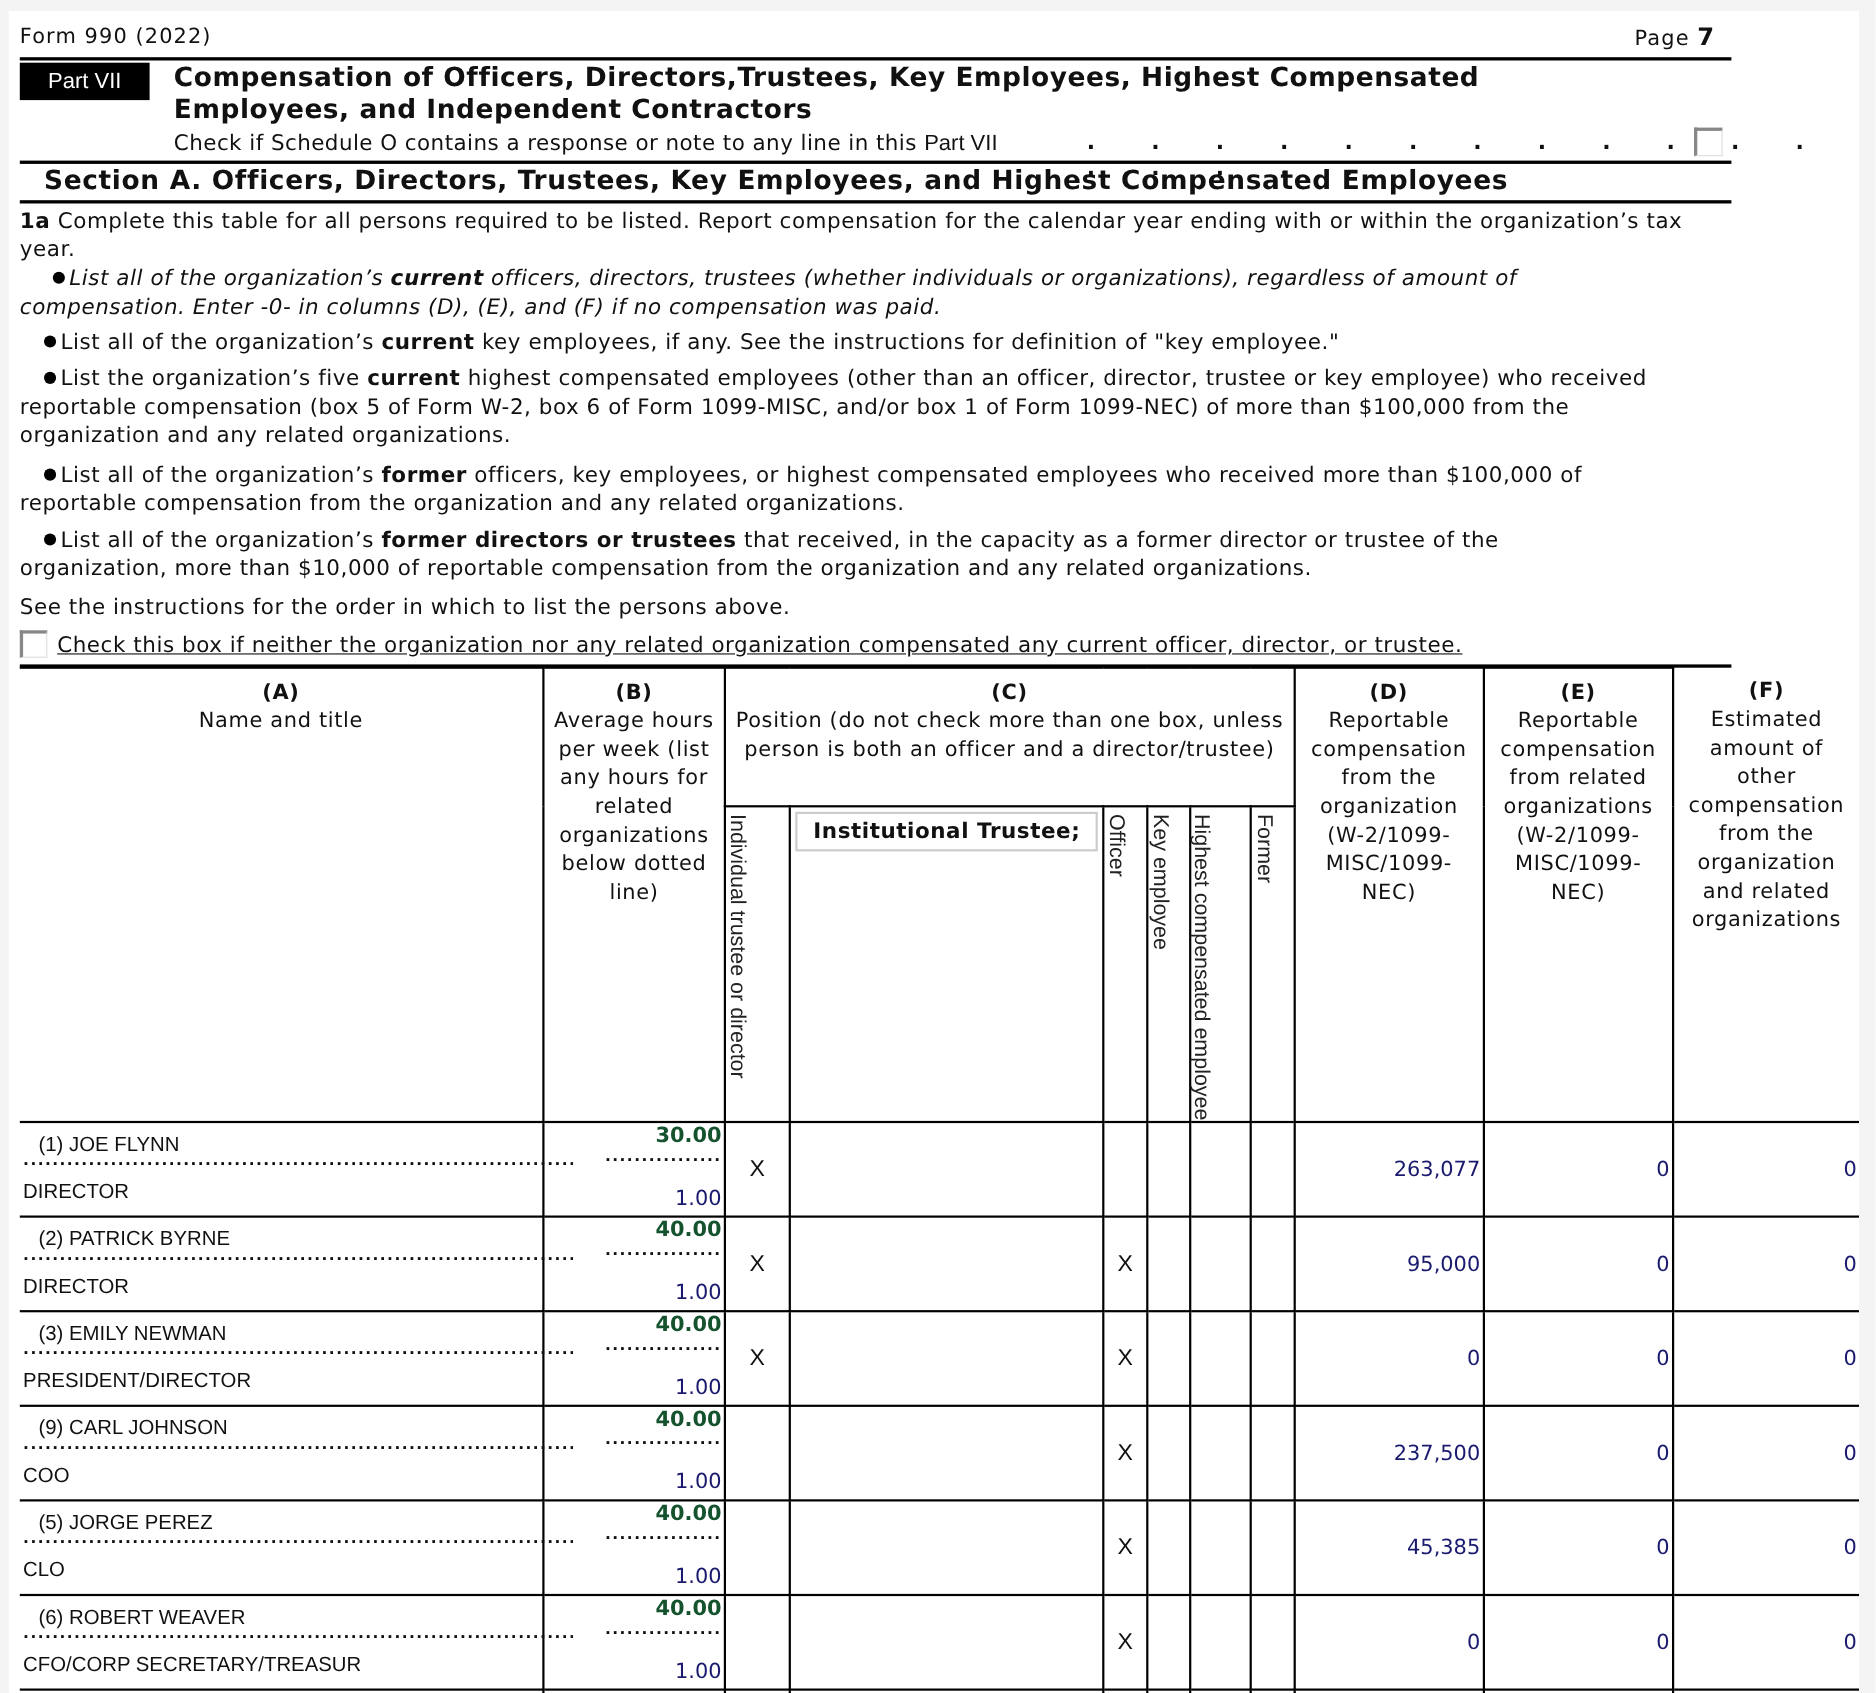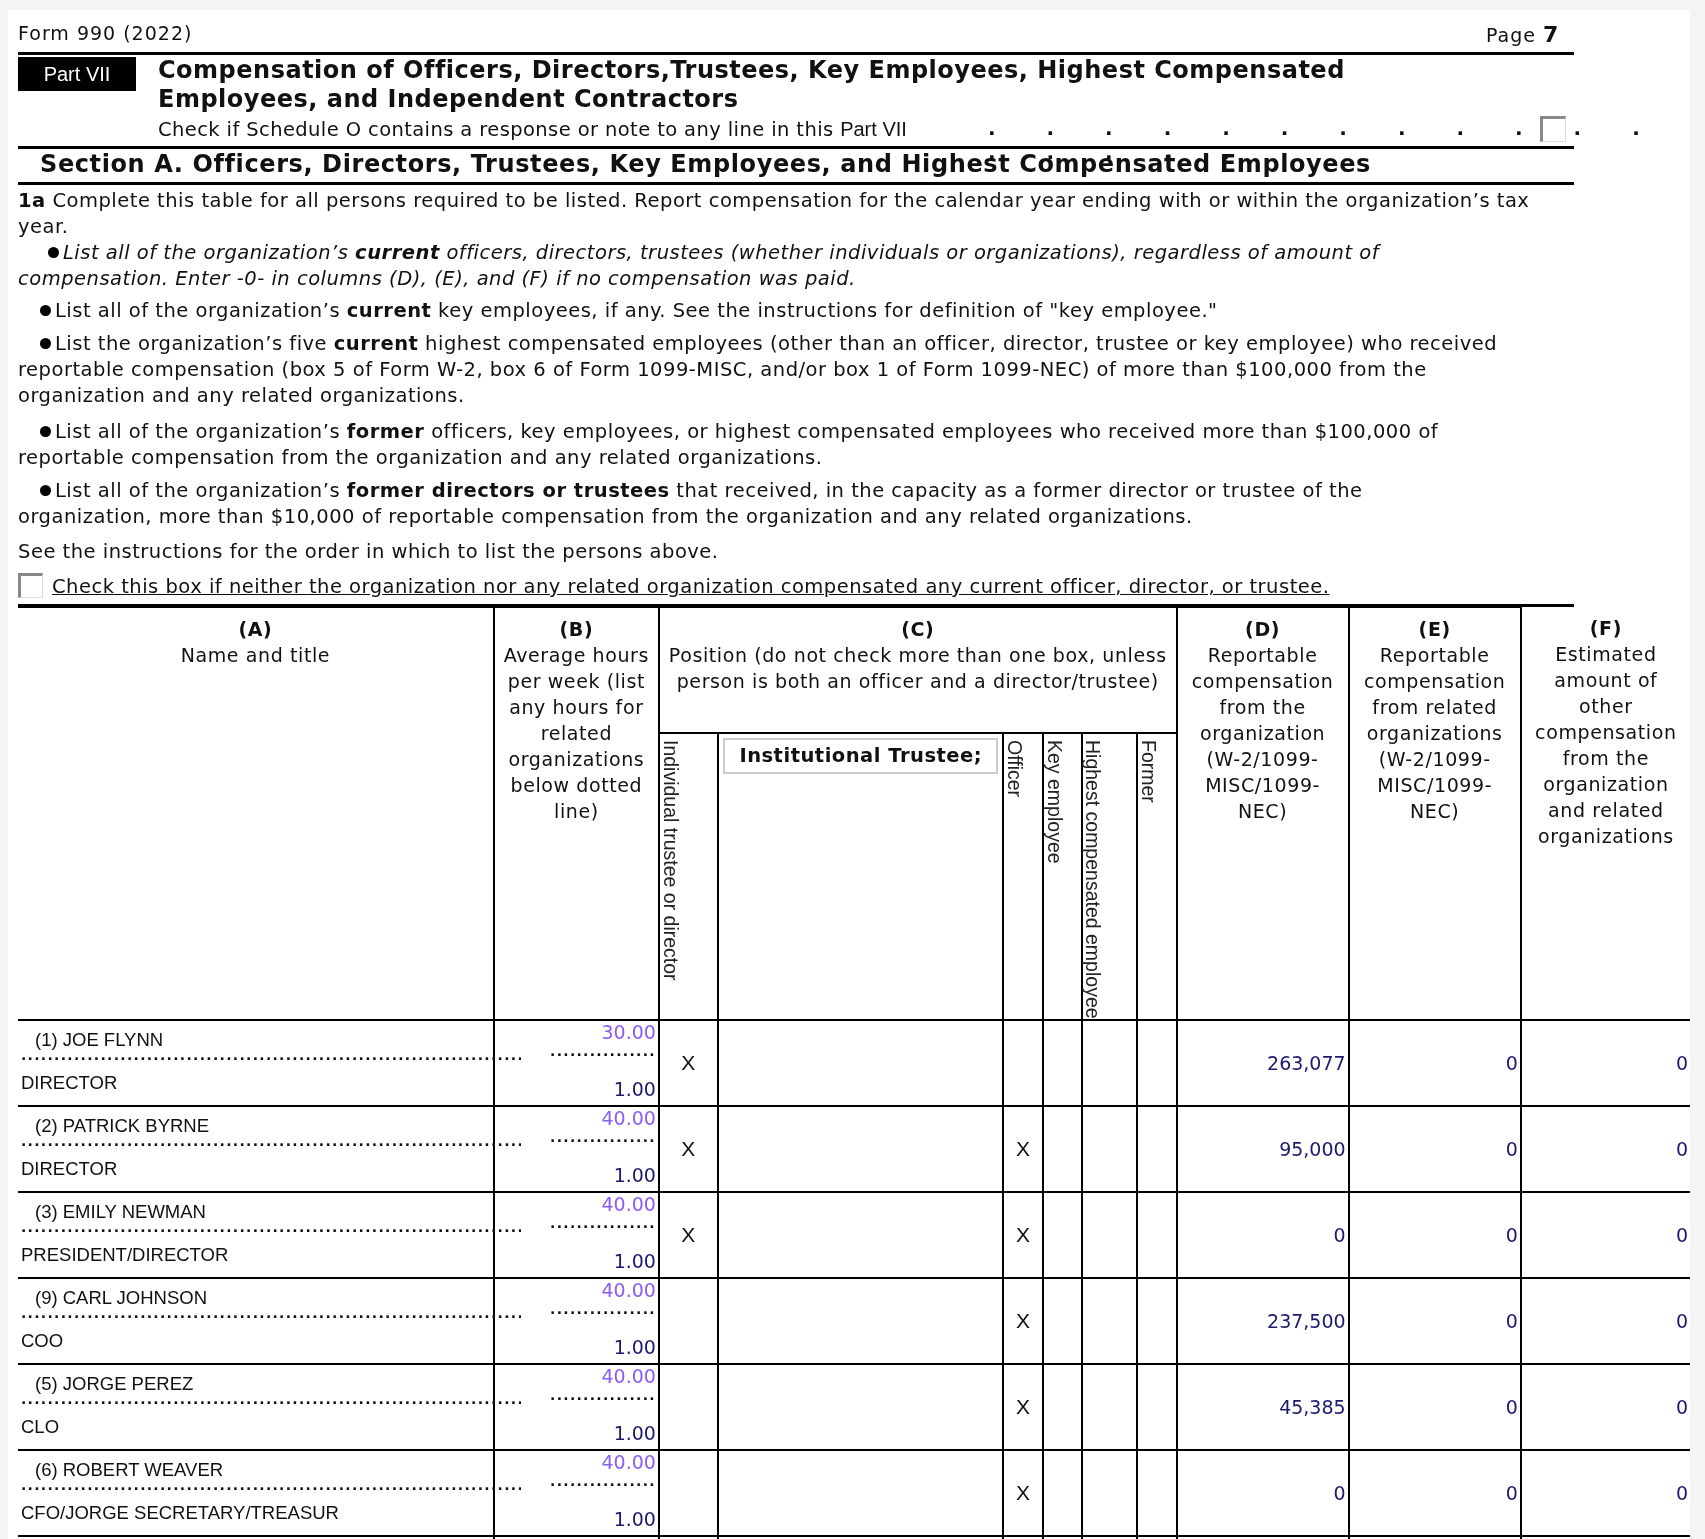--- a/index.html
+++ b/index.html
@@ -63,21 +63,21 @@
     margin: 4px 4px 0 4px; border: 2px solid #ccc; font-weight: bold; font-size: 19.5px;
     padding: 3px 14px; text-align: left; letter-spacing: 0.5px; white-space: nowrap;
   }
   .first-col { border-left: none !important; }
   .last-col { border-right: none !important; }
   .name-cell { position: relative; height: 84px; }
   .name-cell .nm { position: absolute; left: 17px; top: 8px; font-family: "Liberation Sans", sans-serif; font-size: 18.5px; letter-spacing: 0; }
   .name-cell .dots { position: absolute; left: 3px; top: 26px; right: -28px; overflow: hidden; white-space: nowrap; font-weight: bold; letter-spacing: 1.3px; font-size: 14px; z-index: 2; }
   .name-cell .ttl { position: absolute; left: 3px; top: 51px; font-family: "Liberation Sans", sans-serif; font-size: 18.5px; letter-spacing: 0; }
   .hours-cell { position: relative; }
-  .hours-cell .h1 { position: absolute; right: 2px; top: 0px; color: #8b5cf6; font-size: 19px; letter-spacing: 0; }
+  .hours-cell .h1 { position: absolute; right: 2px; top: 0px; color: #14532d; font-size: 19px; letter-spacing: 0; font-weight: bold; }
   .hours-cell .hd { position: absolute; right: 2px; top: 22px; font-weight: bold; letter-spacing: 1.3px; font-size: 14px; }
   .hours-cell .h2 { position: absolute; right: 2px; top: 57px; color: #1a1a6e; font-size: 19px; letter-spacing: 0; }
   .mark { text-align: center; vertical-align: middle !important; font-family: "Liberation Sans", sans-serif; font-size: 21px; }
   .amt { text-align: right; vertical-align: middle !important; color: #1a1a6e; font-size: 19px; letter-spacing: 0; padding-right: 2px !important; }
 </style>
 </head>
 <body>
 
 <div class="page">
 
@@ -274,21 +274,21 @@
       <td class="mark"></td>
       <td class="mark"></td>
       <td class="amt">45,385</td>
       <td class="amt">0</td>
       <td class="amt last-col">0</td>
     </tr>
     <tr>
       <td class="first-col name-cell">
             <span class="nm">(6) ROBERT WEAVER</span>
             <span class="dots">..............................................................................................................</span>
-            <span class="ttl">CFO/JORGE SECRETARY/TREASUR</span>
+            <span class="ttl">CFO/CORP SECRETARY/TREASUR</span>
           </td>
       <td class="hours-cell">
             <span class="h1">40.00</span>
             <span class="hd">................</span>
             <span class="h2">1.00</span>
           </td>
       <td class="mark"></td>
       <td class="mark"></td>
       <td class="mark">X</td>
       <td class="mark"></td>

